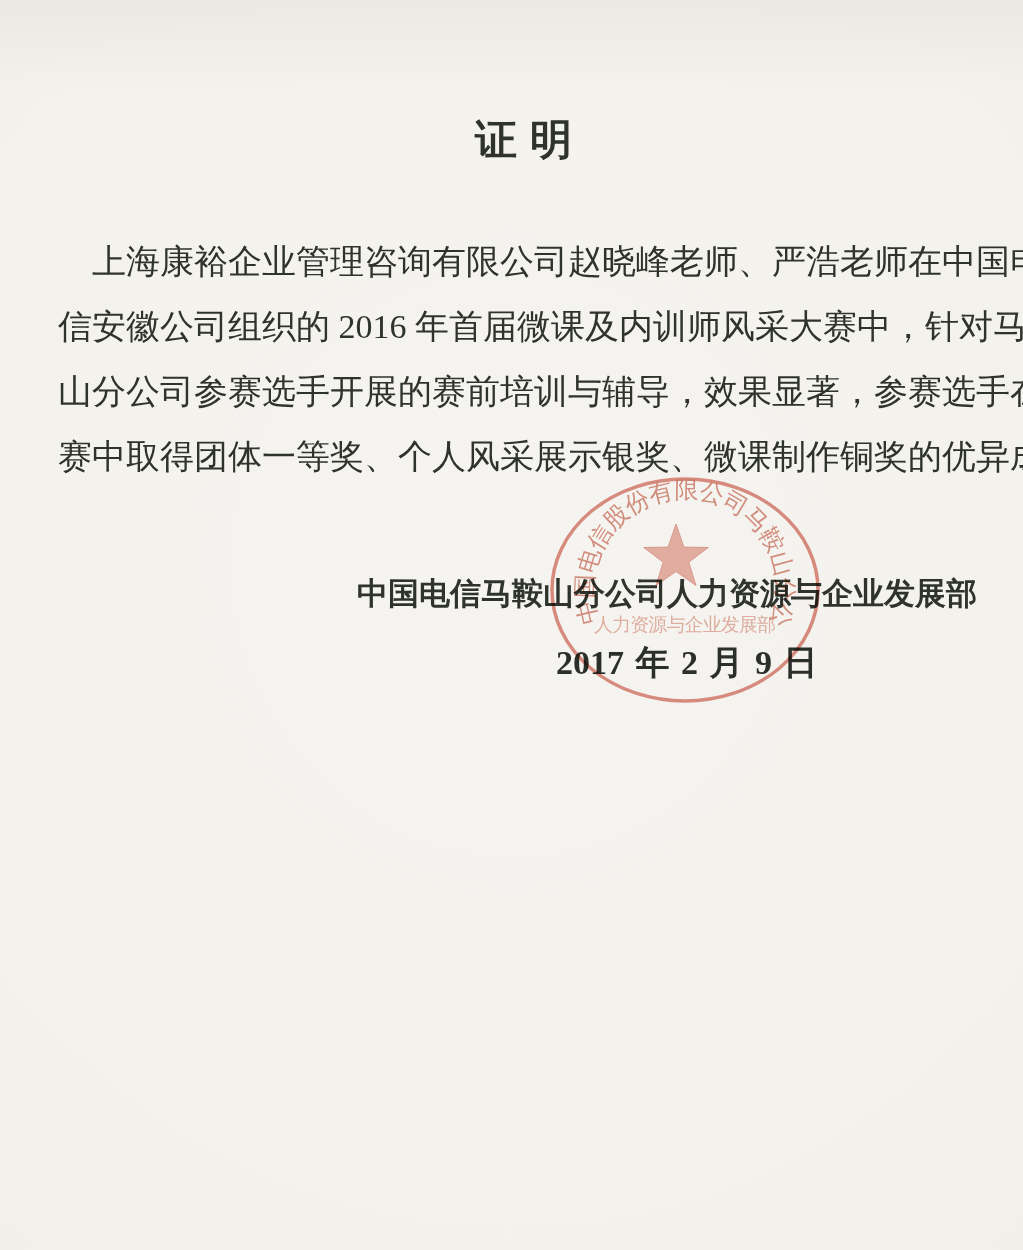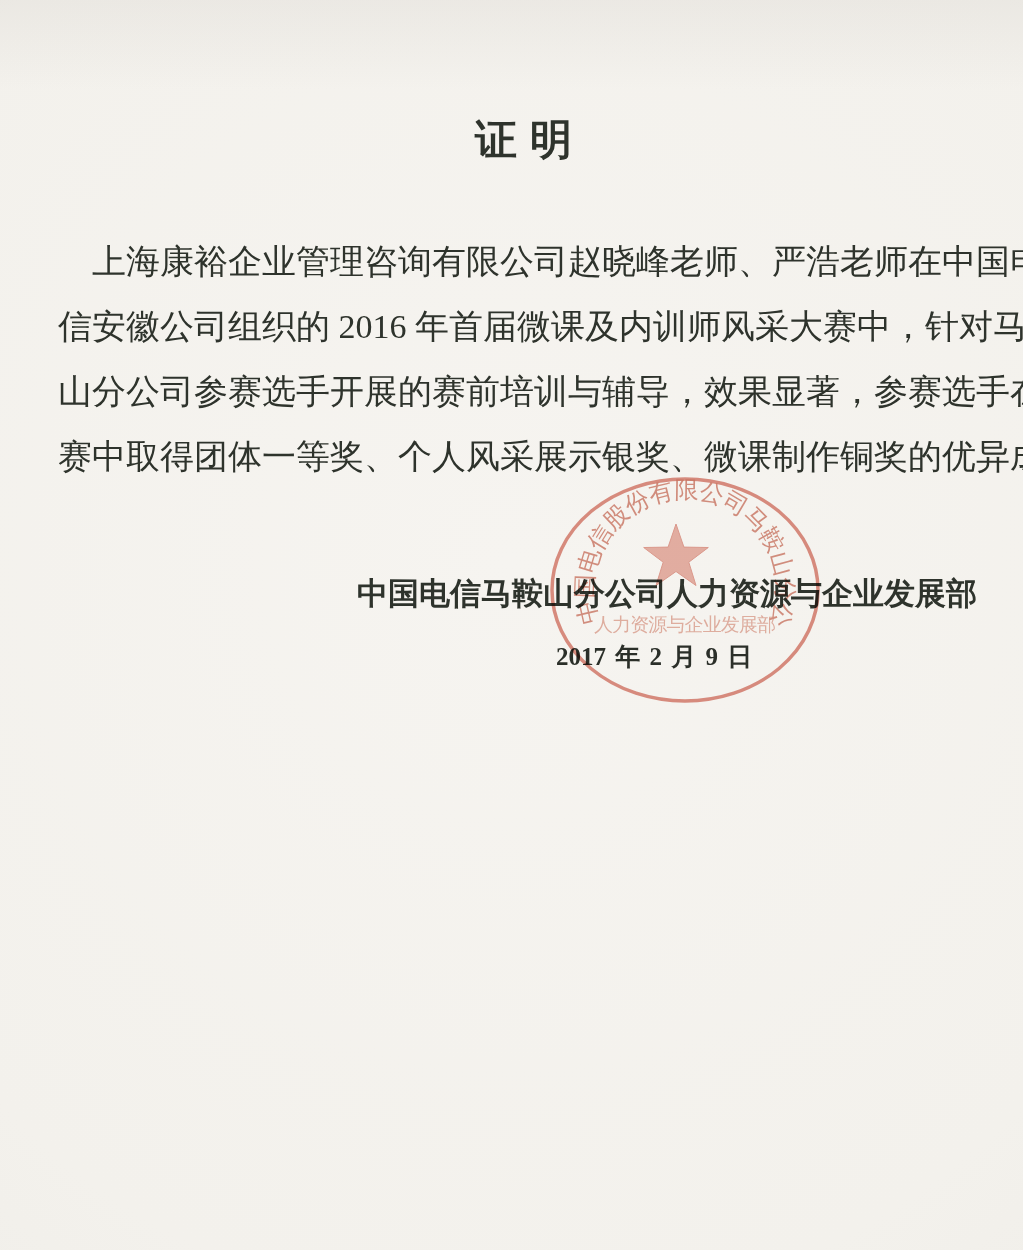--- a/index.html
+++ b/index.html
@@ -64,21 +64,21 @@
     font-weight: 600;
     color: #2e332c;
     letter-spacing: 0px;
     white-space: nowrap;
     z-index: 2;
   }
   .date-line {
     position: absolute;
     top: 640px;
     left: 556px;
-    font-size: 25px;
+    font-size: 34px;
     font-weight: 600;
     color: #2b2f29;
     word-spacing: 3px;
     white-space: nowrap;
     z-index: 2;
   }
   .stamp {
     position: absolute;
     left: 546px;
     top: 474px;

